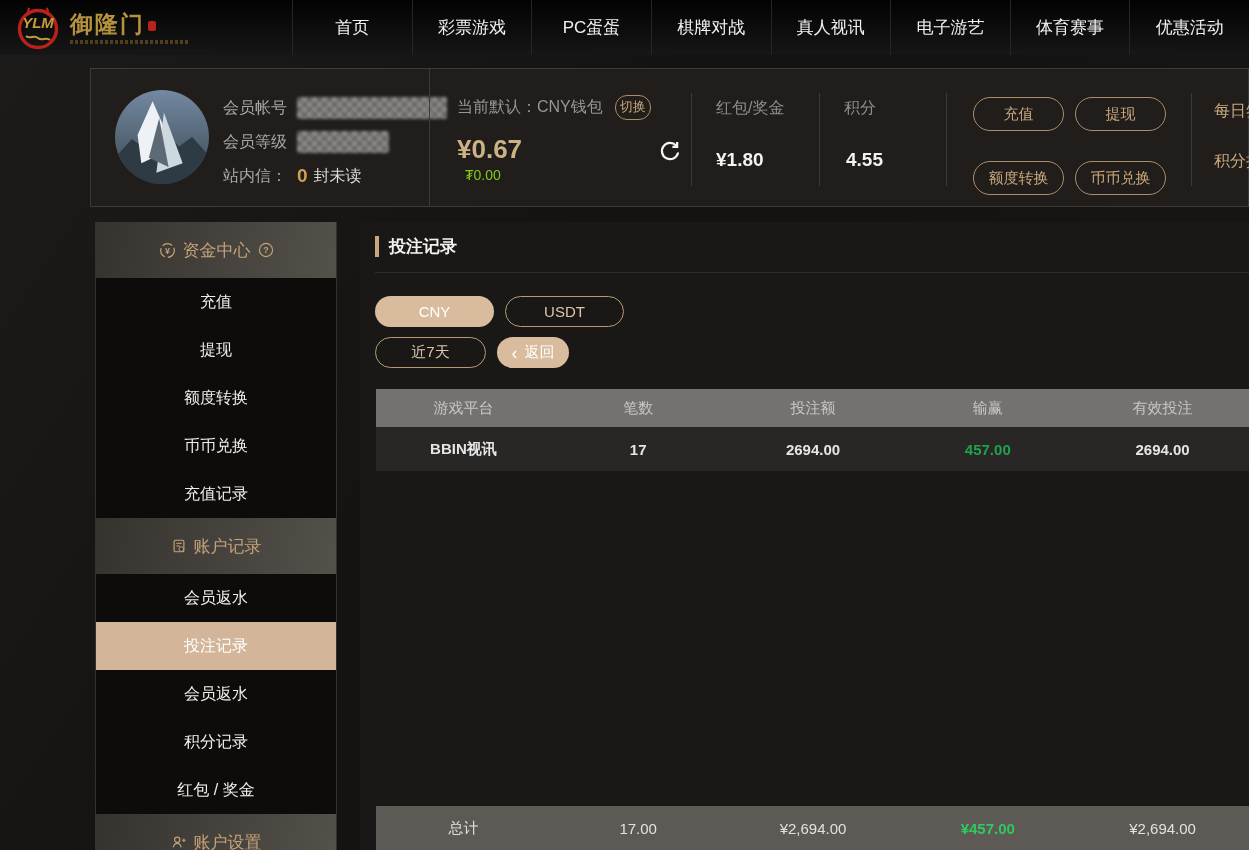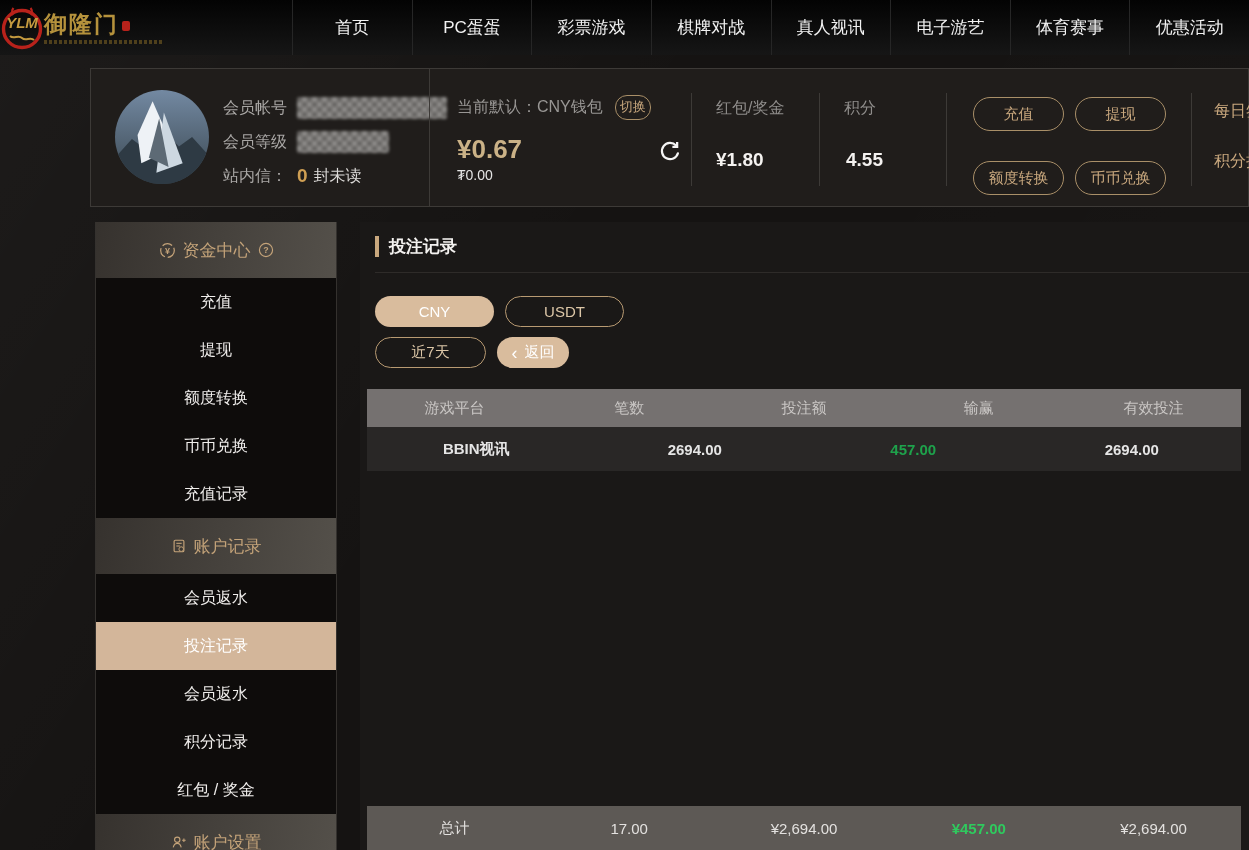--- a/index.html
+++ b/index.html
@@ -11,23 +11,23 @@
     color:#e8e6e4;
   }
   .bg-overlay { position:absolute; inset:0;
     background:linear-gradient(123deg, rgba(255,255,255,.035) 0%, rgba(255,255,255,0) 42%),
                linear-gradient(300deg, rgba(255,255,255,.02) 0%, rgba(255,255,255,0) 45%);
   }
 
   
   .topnav { position:absolute; left:0; top:0; width:1249px; height:55px;
     background:linear-gradient(#030303, #161616); display:flex; }
-  .logo { width:292px; display:flex; align-items:center; }
+  .logo { width:292px; display:flex; align-items:center; padding-left:16px; }
   .logo-badge { width:44px; height:44px; flex:0 0 auto; }
-  .brand-text { display:flex; flex-direction:column; }
+  .brand-text { margin-left:10px; display:flex; flex-direction:column; }
   .brand-name-row { display:flex; align-items:flex-start; }
   .brand-name { color:#b5923c; font-size:23px; font-weight:bold; letter-spacing:2px; line-height:26px; }
   .brand-seal { width:8px; height:10px; background:#b8221b; border-radius:2px; margin:10px 0 0 3px; }
   .brand-tagline { width:120px; height:4px; margin-top:3px;
     background:repeating-linear-gradient(90deg,#6a5420 0 3px, transparent 3px 5px); opacity:.7; }
   .nav-items { flex:1; display:flex; }
   .nav-item { flex:1; display:flex; align-items:center; justify-content:center;
     color:#f2f2f2; font-size:17px; border-left:1px solid #262626; cursor:pointer; white-space:nowrap; }
 
   
@@ -49,21 +49,21 @@
   .inbox-suffix { color:#dddbd9; }
   .v-div { position:absolute; width:1px; background:#3d3a37; }
   .v-div.full { top:0; bottom:0; }
   .v-div.part { top:24px; height:93px; }
 
   .wallet { position:absolute; left:366px; top:26px; }
   .wallet-row1 { display:flex; align-items:center; color:#989694; font-size:16px; }
   .pill-small { margin-left:12px; padding:2px 4px 3px; font-size:13px; color:#c9a87e;
     border:1px solid #a98f68; border-radius:12px; cursor:pointer; }
   .cny-balance { margin-top:14px; font-size:26px; font-weight:bold; color:#cbb287; }
-  .usdt-balance { margin-top:2px; font-size:14px; color:#e5e5e5; }
+  .usdt-balance { margin-top:2px; font-size:14px; color:#84cc16;margin-left:8px; }
   .refresh-btn { position:absolute; left:566px; top:70px; width:26px; height:26px; cursor:pointer; }
 
   .stat-label { position:absolute; top:29px; color:#8f8d8b; font-size:16px; }
   .stat-value { position:absolute; top:80px; color:#f4f2f0; font-size:19px; font-weight:bold; }
 
   .qa-grid { position:absolute; left:882px; top:28px; width:194px; }
   .qa-btn { position:absolute; width:91px; height:34px; border:1px solid #a98f68; border-radius:17px;
     color:#c9a87e; font-size:15px; display:flex; align-items:center; justify-content:center;
     cursor:pointer; background:transparent; }
   .promo-link { position:absolute; color:#c9a87e; font-size:16px; cursor:pointer; white-space:nowrap; }
@@ -84,21 +84,21 @@
   .title-bar { width:4px; height:21px; background:#c9a87e; margin-right:10px; }
   .page-title { font-size:17px; font-weight:bold; color:#f4f2f0; }
   .title-sep { position:absolute; left:15px; right:0; top:50px; border-top:1px solid #2e2b29; }
 
   .f-btn { position:absolute; height:31px; border-radius:16px; display:flex; align-items:center;
     justify-content:center; font-size:15px; cursor:pointer; }
   .f-btn.filled { background:#d9bc9d; color:#fff; }
   .f-btn.outline { border:1px solid #b89a72; color:#dcc6a7; }
   .back-chevron { font-size:18px; margin-right:7px; line-height:1; }
 
-  .t-head, .t-row, .t-total { position:absolute; left:7px; width:874px; display:flex; }
+  .t-head, .t-row, .t-total { position:absolute; left:16px; width:874px; display:flex; }
   .t-head { top:167px; height:38px; background:#757170; }
   .t-head .t-cell { color:#c9c6c4; font-size:15px; }
   .t-row { top:205px; height:44px; background:#292726; }
   .t-row .t-cell { color:#e5e5e5; font-size:15px; font-weight:bold; }
   .t-row .t-cell.win { color:#1ea24b; }
   .t-total { bottom:0; height:44px; background:#5d5955; }
   .t-total .t-cell { color:#e3e1df; font-size:15px; }
   .t-total .t-cell.win { color:#2fca5e; font-weight:bold; }
   .t-cell { flex:1; display:flex; align-items:center; justify-content:center; }
 </style>
@@ -120,22 +120,22 @@
     <div class="brand-text">
       <div class="brand-name-row">
         <span class="brand-name">御隆门</span>
         <span class="brand-seal"></span>
       </div>
       <div class="brand-tagline"></div>
     </div>
   </div>
   <div class="nav-items">
       <div class="nav-item">首页</div>
+      <div class="nav-item">彩票游戏</div>
       <div class="nav-item">PC蛋蛋</div>
-      <div class="nav-item">彩票游戏</div>
       <div class="nav-item">棋牌对战</div>
       <div class="nav-item">真人视讯</div>
       <div class="nav-item">电子游艺</div>
       <div class="nav-item">体育赛事</div>
       <div class="nav-item">优惠活动</div>
     </div>
 </div>
 
 <div class="panel">
   <div class="avatar">
@@ -276,20 +276,21 @@
   <div class="t-head">
       <div class="t-cell">游戏平台</div>
       <div class="t-cell">笔数</div>
       <div class="t-cell">投注额</div>
       <div class="t-cell">输赢</div>
       <div class="t-cell">有效投注</div>
     </div>
   <div class="t-rows">
       <div class="t-row" style="top: 205px;">
         <div class="t-cell">BBIN视讯</div>
+        <div class="t-cell">17</div>
         <div class="t-cell">2694.00</div>
         <div class="t-cell win">457.00</div>
         <div class="t-cell">2694.00</div>
       </div>
     </div>
   <div class="t-total">
       <div class="t-cell">总计</div>
       <div class="t-cell">17.00</div>
       <div class="t-cell">¥2,694.00</div>
       <div class="t-cell win">¥457.00</div>

